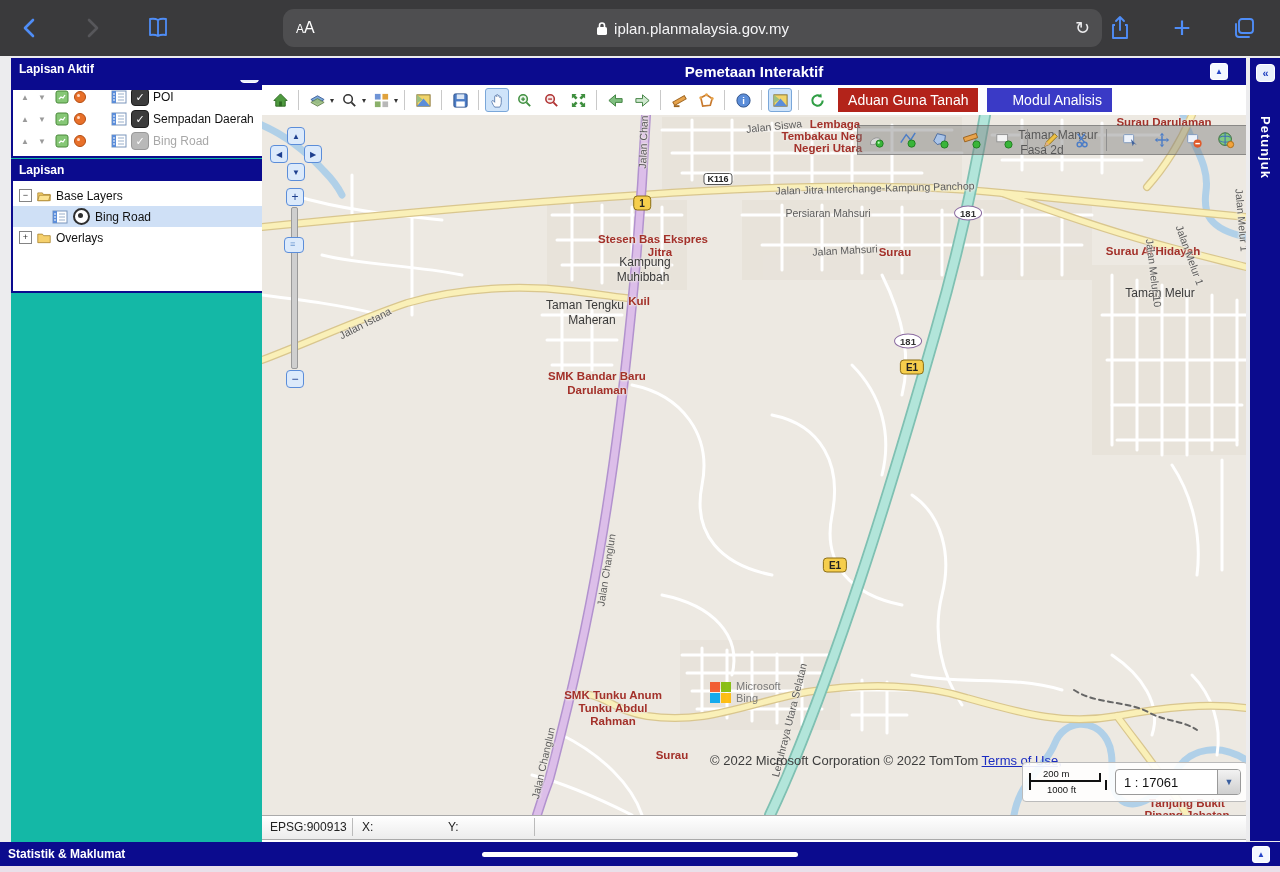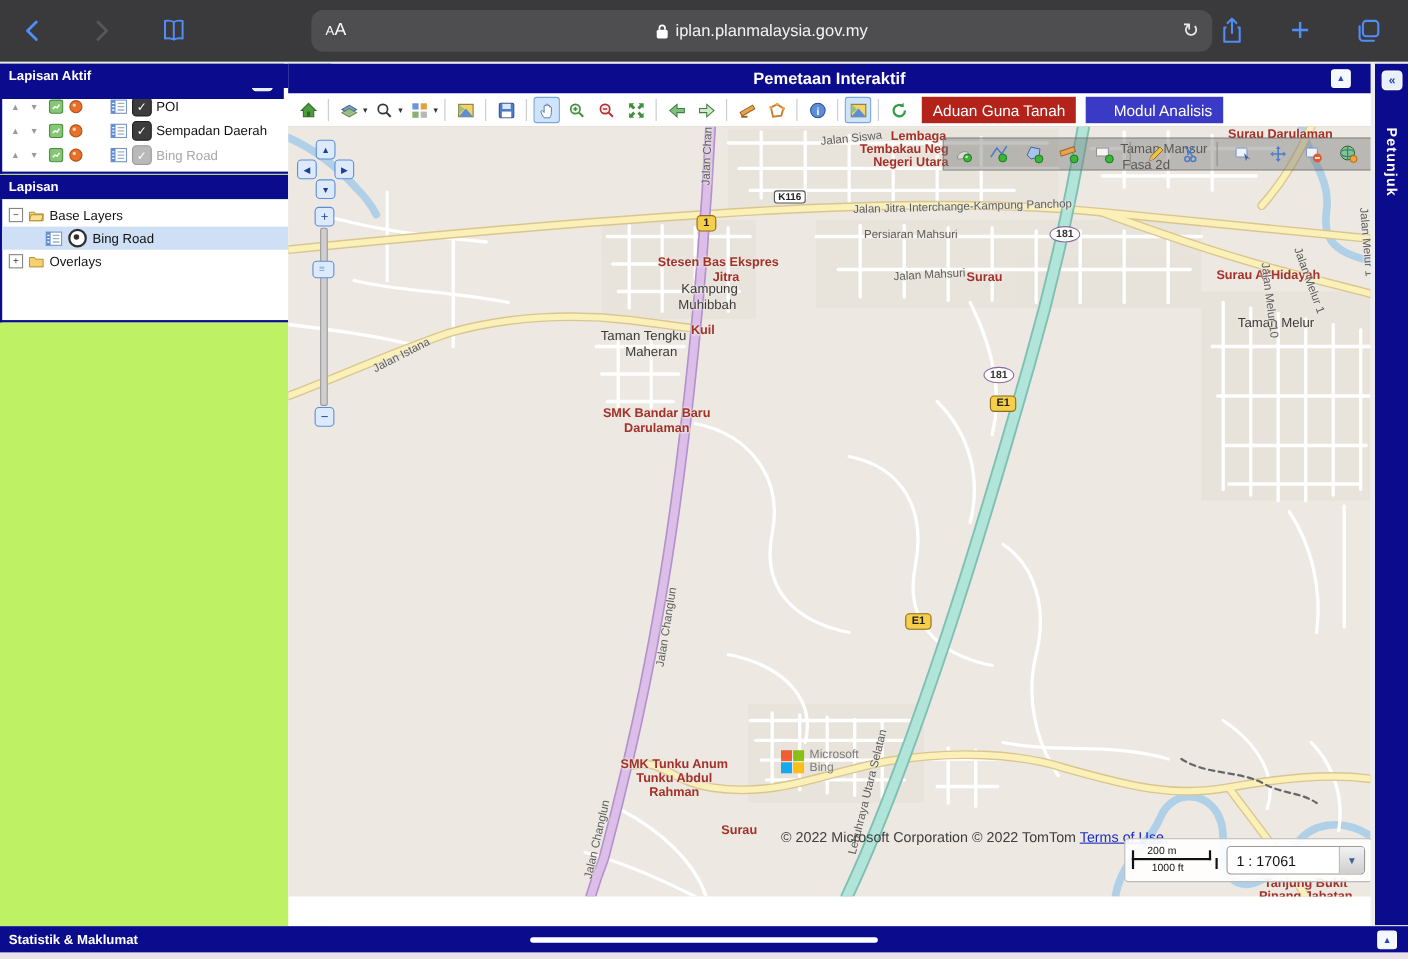--- a/index.html
+++ b/index.html
@@ -10,21 +10,21 @@
   .nav-glyph{position:absolute;top:14px;width:28px;height:28px;display:flex;align-items:center;justify-content:center;}
   #url-pill{position:absolute;left:283px;top:9px;width:819px;height:38px;border-radius:11px;background:#4e4e50;
             display:flex;align-items:center;color:#f0f0f2;}
   #aa-btn{position:absolute;left:13px;font-size:16px;color:#fff;cursor:default;}
   #aa-btn::first-letter{font-size:12px;}
   #url-center{flex:1;display:flex;align-items:center;justify-content:center;gap:6px;font-size:15px;color:#f4f4f6;}
   #reload-btn{position:absolute;right:12px;font-size:18px;color:#ececee;}
   
   #content{position:absolute;left:0;top:56px;width:1280px;height:786px;background:#ececee;}
   .navy{background:#0b0b8e;}
-  #sidebar{position:absolute;left:0;top:2px;width:301px;height:784px;background:#bef264;}
+  #sidebar{position:absolute;left:11px;top:2px;width:301px;height:784px;background:#14b8a6;}
   #sidebar-top{position:absolute;left:0;top:0;width:258px;height:32px;}
   .sq-btn{position:absolute;width:17px;height:16px;background:#e9f0fb;border:1px solid #fff;border-radius:4px;
           color:#1d3fbf;font-size:11px;font-weight:bold;display:flex;align-items:center;justify-content:center;line-height:1;}
   .panel-header{position:relative;height:22px;color:#fff;font-size:12px;font-weight:bold;display:flex;align-items:center;padding-left:8px;}
   .panel-collapse{position:absolute;right:6px;top:3px;width:16px;height:15px;background:#f4f8ff;border:1px solid #fff;
           border-radius:3px;color:#2747c8;font-size:8px;display:flex;align-items:center;justify-content:center;}
   .panel-body{background:#fff;border-left:2px solid #0b0b8e;border-right:2px solid #0b0b8e;border-bottom:2px solid #0b0b8e;}
   .al-row{height:22px;display:flex;align-items:center;gap:4px;padding-left:8px;font-size:12px;color:#111;}
   .al-row .tri{font-size:8px;color:#9a9a9a;width:13px;}
   .ic13{width:14px;height:14px;display:inline-block;}
@@ -672,20 +672,27 @@
             <div class="tick" style="left:0;top:13px;height:10px"></div>
             <div style="position:absolute;left:18px;top:17px">1000 ft</div>
           </div>
           <div id="scaleselect">
             <span class="val">1 : 17061</span>
             <span class="dd">▼</span>
           </div>
         </div>
       </div>
 
+      <div id="statusbar">
+        <span style="left:8px">EPSG:900913</span>
+        <div class="st-sep" style="left:90px"></div>
+        <span style="left:100px">X:</span>
+        <span style="left:186px">Y:</span>
+        <div class="st-sep" style="left:272px"></div>
+      </div>
     </main>
 
     <div id="rightstrip" class="navy">
       <div class="sq-btn" style="left:6px;top:6px">«</div>
       <div id="petunjuk">Petunjuk</div>
     </div>
   </div>
 
   <footer id="bottombar" class="navy">
     <span class="lbl">Statistik &amp; Maklumat</span>

